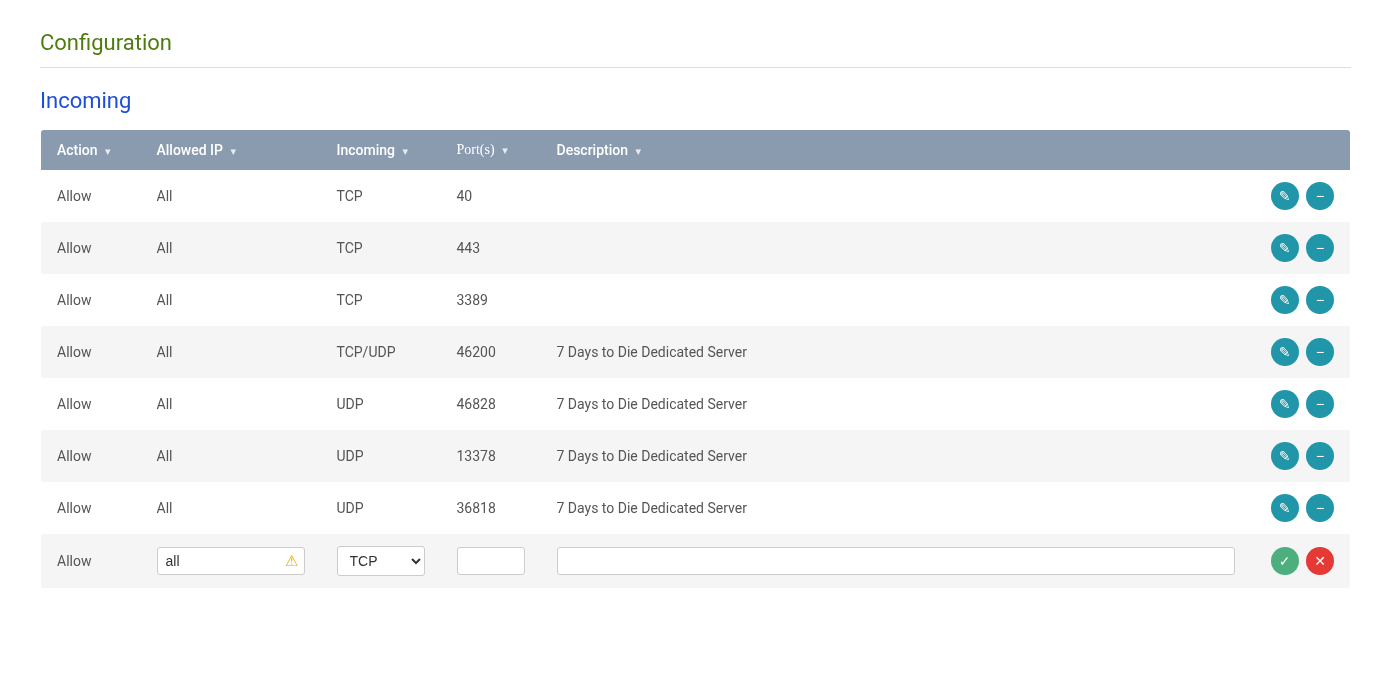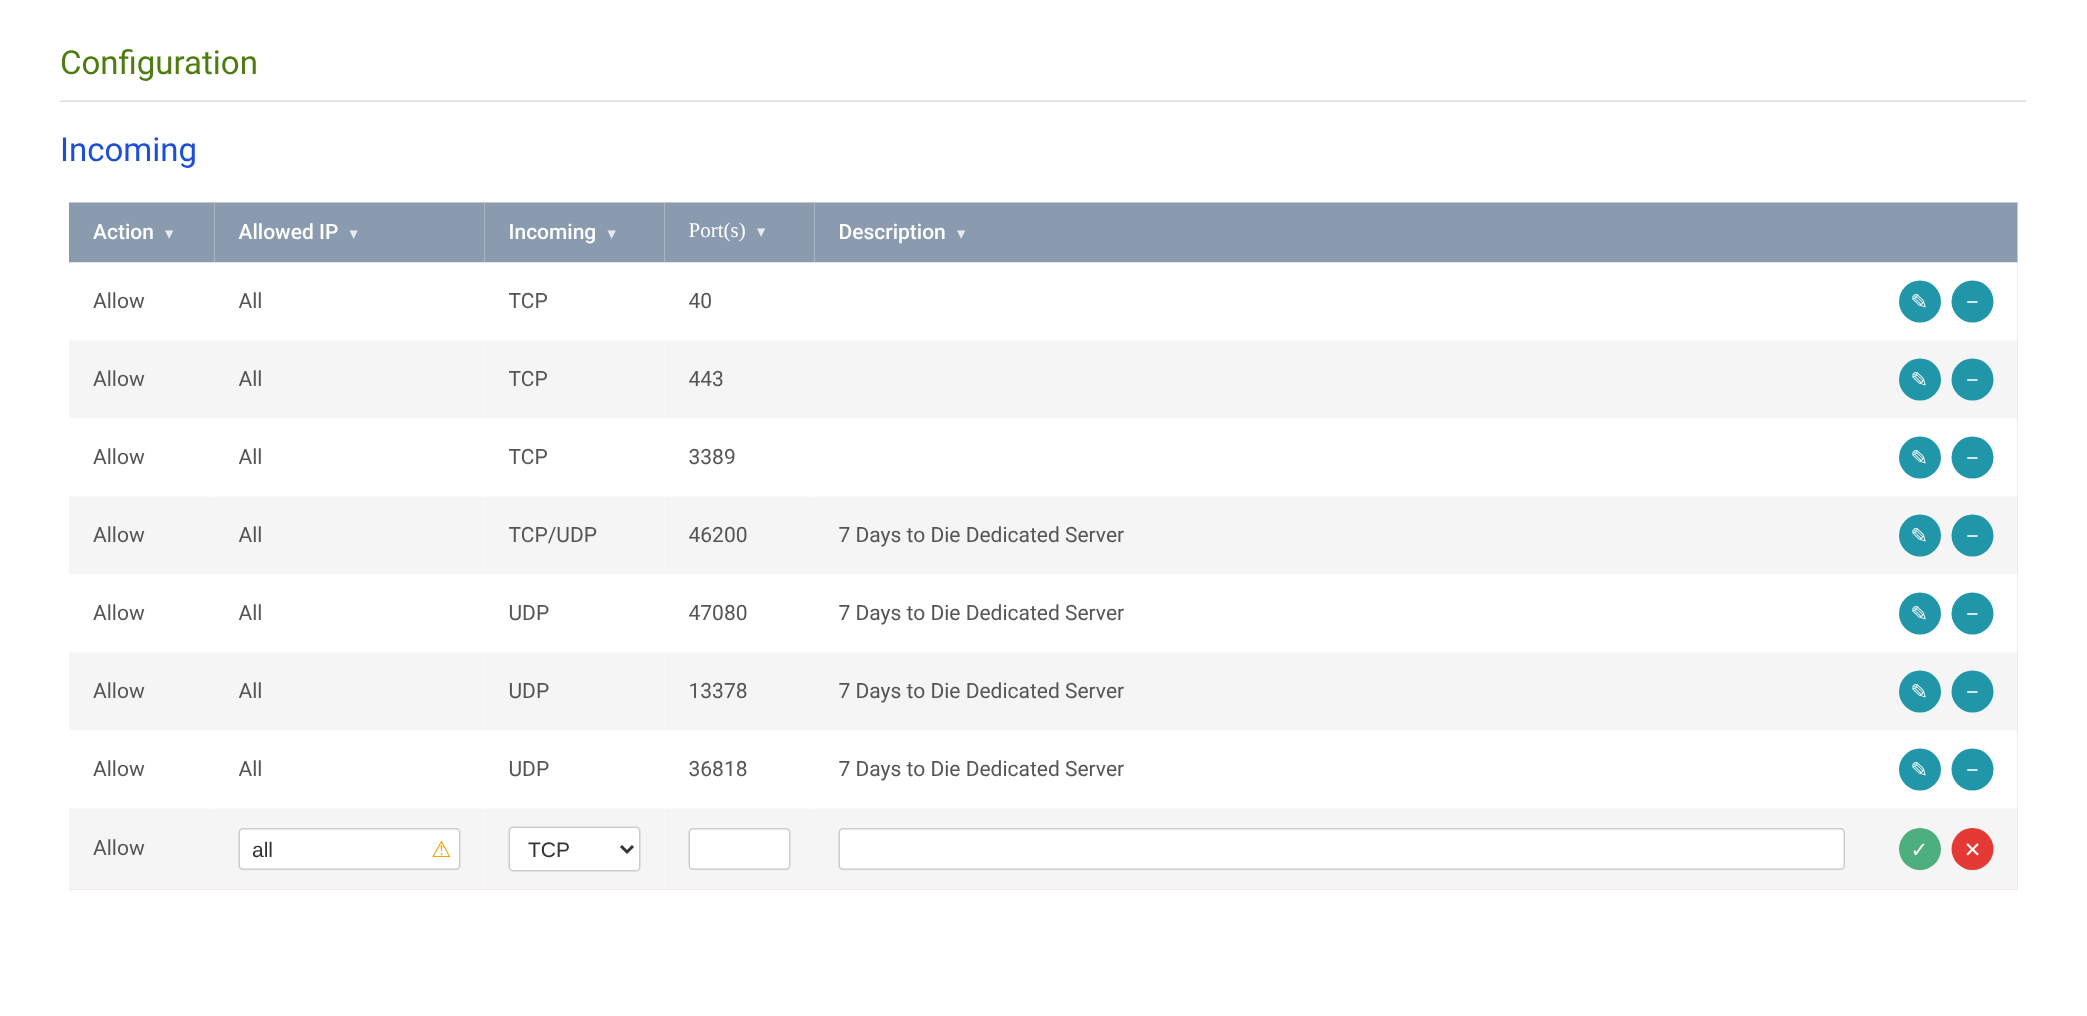--- a/index.html
+++ b/index.html
@@ -27,21 +27,21 @@
     .section-title {
       font-size: 22px;
       font-weight: 400;
       color: #1d4ed8;
       margin-bottom: 16px;
       margin-top: 16px;
     }
     .firewall-table {
       width: 100%;
       border-collapse: collapse;
-      border: 6px solid #fca5a5;
+      border: 1px solid #fca5a5;
       border-radius: 4px;
       overflow: hidden;
     }
     .firewall-table thead tr {
       background: #8a9bb0;
       color: #fff;
     }
     .firewall-table thead th {
       padding: 12px 16px;
       text-align: left;
@@ -216,21 +216,21 @@
     <td>7 Days to Die Dedicated Server</td>
     <td class="actions-cell">
       <button class="icon-btn icon-btn-edit" title="Edit">✎</button>
       <button class="icon-btn icon-btn-remove" title="Remove">−</button>
     </td>
   </tr>
         <tr>
     <td>Allow</td>
     <td>All</td>
     <td>UDP</td>
-    <td>47080</td>
+    <td>46828</td>
     <td>7 Days to Die Dedicated Server</td>
     <td class="actions-cell">
       <button class="icon-btn icon-btn-edit" title="Edit">✎</button>
       <button class="icon-btn icon-btn-remove" title="Remove">−</button>
     </td>
   </tr>
         <tr>
     <td>Allow</td>
     <td>All</td>
     <td>UDP</td>

